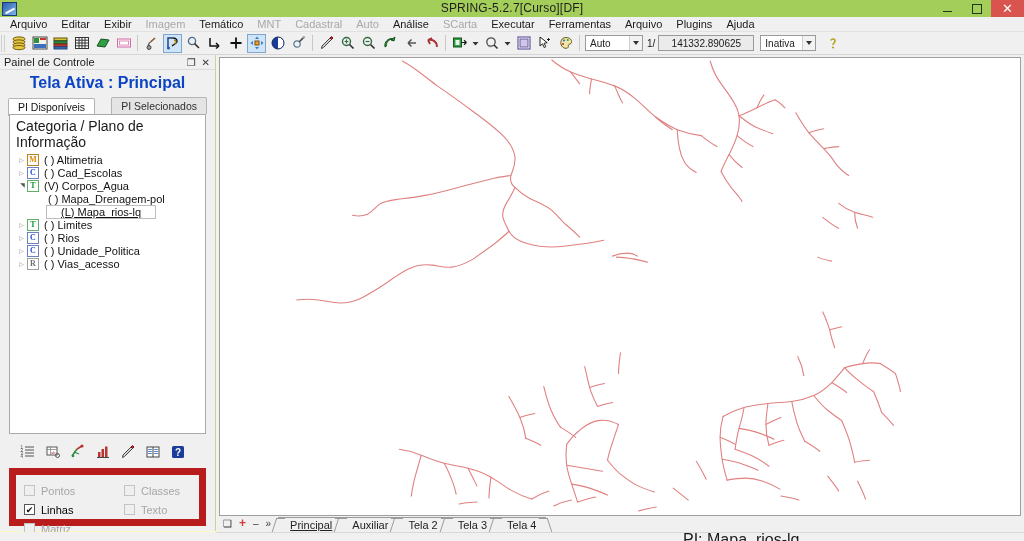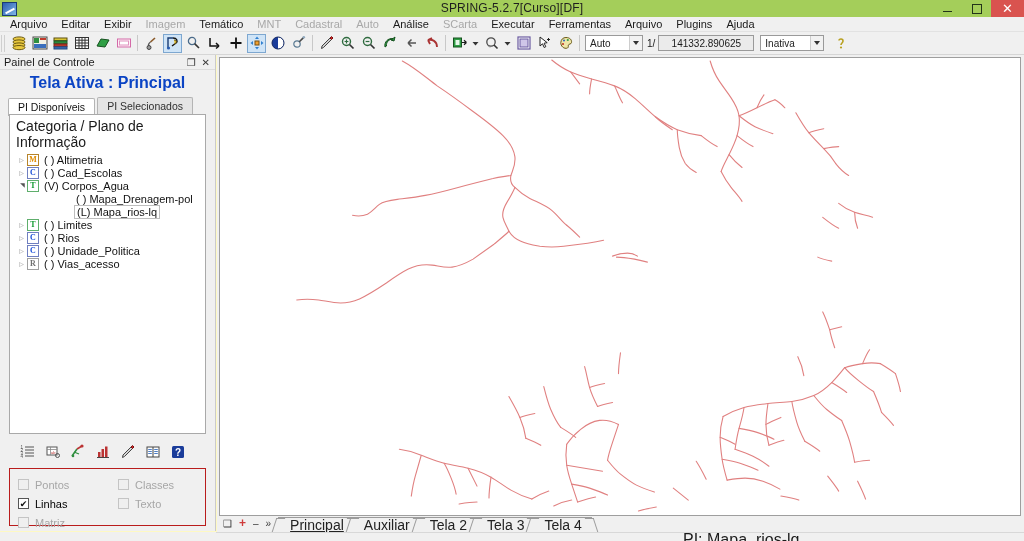--- a/index.html
+++ b/index.html
@@ -116,60 +116,60 @@
     font-size: 11px; color:#1b1b1b; padding-left:4px;
     border-bottom:1px solid #dcdcdc;
     gap:23px;
   }
   .panel-head .pbtns { margin-left:auto; display:flex; gap:6px; padding-right:5px; }
   .panel-head .pb { font-size:10px; color:#3a3a3a; cursor:default; }
   .panel-title {
     text-align:center; color:#0b44c4; font-weight:bold; font-size:16px;
     padding: 4px 0 5px;
   }
-  .tabs { display:flex; padding-left:8px; height:17px; align-items:center; }
+  .tabs { display:flex; padding-left:8px; height:17px; align-items:center;gap:14px; }
   .tab {
     font-size:10.5px; padding:2px 9px 2px; border:1px solid #b4b4b4;
     border-bottom:none; background:#e4e4e4; color:#303030;
     border-radius:2px 2px 0 0; margin-right:2px; cursor:default;
   }
   .tab.sel { background:#fff; color:#111; position:relative; top:1px; padding-bottom:3px; }
   .tree-wrap {
     margin: 0 9px; height: 320px; background:#fff; border:1px solid #a9a9a9;
     overflow:hidden; position:relative;
   }
   .tree-header { font-size:14px; color:#1a1a1a; padding:3px 0 3px 6px; }
   .tnode { display:flex; align-items:center; height:13px; padding-left:6px; font-size:11px; color:#111; }
-  .tnode.child { padding-left: 38px; margin-left: 28px; }
+  .tnode.child { padding-left: 38px; }
   .twist {
     width: 11px; display:flex; align-items:center; justify-content:center;
     font-size:7px; color:#7b7b7b;
   }
   .twist.open::before { content:"◢"; transform: rotate(-90deg) scaleY(1); font-size:6px; color:#555;}
   .twist.closed::before { content:"▷"; font-size:6px; color:#8a8a8a;}
   .tico {
     width:12px; height:12px; border:1px solid #999; background:#fff;
     font-size:8px; font-weight:bold; line-height:10px; text-align:center;
     margin-right:5px; font-family:"Liberation Serif", serif;
   }
   .tico.m { color:#e08b00; border-color:#b7842a; }
   .tico.c { color:#1b4fd8; border-color:#6f7fc0; }
   .tico.t { color:#119a30; border-color:#5fae6c; }
   .tico.r { color:#707070; border-color:#a0a0a0; }
   .tlabel { white-space:nowrap; }
-  .tlabel.boxed { border:1px solid #bdbdbd; padding:0 2px; margin-left:-2px; }
+  .tlabel.boxed { border:1px solid #bdbdbd; padding:0 14px; margin-left:-2px;text-decoration:underline; }
 
   .panel-tools {
     display:flex; align-items:center; gap:0;
     margin: 6px 9px 0; height:24px; padding-left: 6px;
   }
   .ptbtn { width:25px; height:22px; display:flex; align-items:center; justify-content:center; cursor:default; }
 
   .elem-box {
-    margin: 4px 9px 0; border:1px solid #b91c1c; background:#f0f0f0;
+    margin: 4px 9px 0; border:7px solid #b91c1c; background:#f0f0f0;
     height: 58px; padding: 6px 0 0 8px;
     display:grid; grid-template-columns: 100px 100px; grid-auto-rows: 19px;
     align-content: start;
   }
   .cbrow { display:flex; align-items:center; font-size:11px; }
   .cbox {
     width:11px; height:11px; border:1px solid #9d9d9d; background:#f4f4f4;
     margin-right:6px; display:inline-flex; align-items:center; justify-content:center;
     font-size:9px; color:#111;
   }
@@ -189,21 +189,21 @@
   .canvas-inner svg { display:block; width:100%; height:100%; }
 
   
   .screen-tabs {
     position:absolute; left:217px; top:516px; width:807px; height:16px;
     display:flex; align-items:flex-end; padding-left:4px; background:#f0f0f0;
   }
   .st-mini { display:flex; align-items:center; gap:7px; padding:0 7px 2px 2px; font-size:10px; color:#3a3a3a;}
   .st-mini .plus { color:#cf3b3b; font-weight:bold; font-size:12px; }
   .stab {
-    font-size:14px; color:#222; padding:1px 10px 1px 12px;
+    font-size:11px; color:#222; padding:1px 10px 1px 12px;
     border-top:1px solid #9b9b9b; position:relative; margin-right:-2px;
     background:#f0f0f0; cursor:default; line-height:12px;
   }
   .stab::before, .stab::after {
     content:""; position:absolute; top:0; bottom:0; width:8px;
     border-top:1px solid #9b9b9b;
   }
   .stab::before { left:-4px; border-left:1px solid #9b9b9b; transform: skewX(-18deg); }
   .stab::after  { right:-4px; border-right:1px solid #9b9b9b; transform: skewX(18deg); }
   .stab.sel { font-weight:normal; text-decoration: underline; }
@@ -437,21 +437,21 @@
       </svg>
     </div>
     <div class="tsep"></div>
 
     <div class="tcombo" style="width:58px">
       <span>Auto</span>
       <span class="arw"></span>
     </div>
     <span class="scale-label">1/</span>
     <div class="scale-field">141332.890625</div>
-    <div class="tcombo" style="width:64px;margin-left:6px">
+    <div class="tcombo" style="width:56px;margin-left:6px">
       <span>Inativa</span>
       <span class="arw"></span>
     </div>
     <div class="tbtn" style="margin-left:5px">
       <svg class="ic" viewBox="0 0 16 16">
         <path d="M6 5.5 C6 3.5 10 3.5 10 6 C10 8 8 8 8 10" stroke="#b8a020" fill="none" stroke-width="1.6"></path>
         <circle cx="8" cy="12.5" r="1.1" fill="#b8a020"></circle>
       </svg>
     </div>
   </div>

